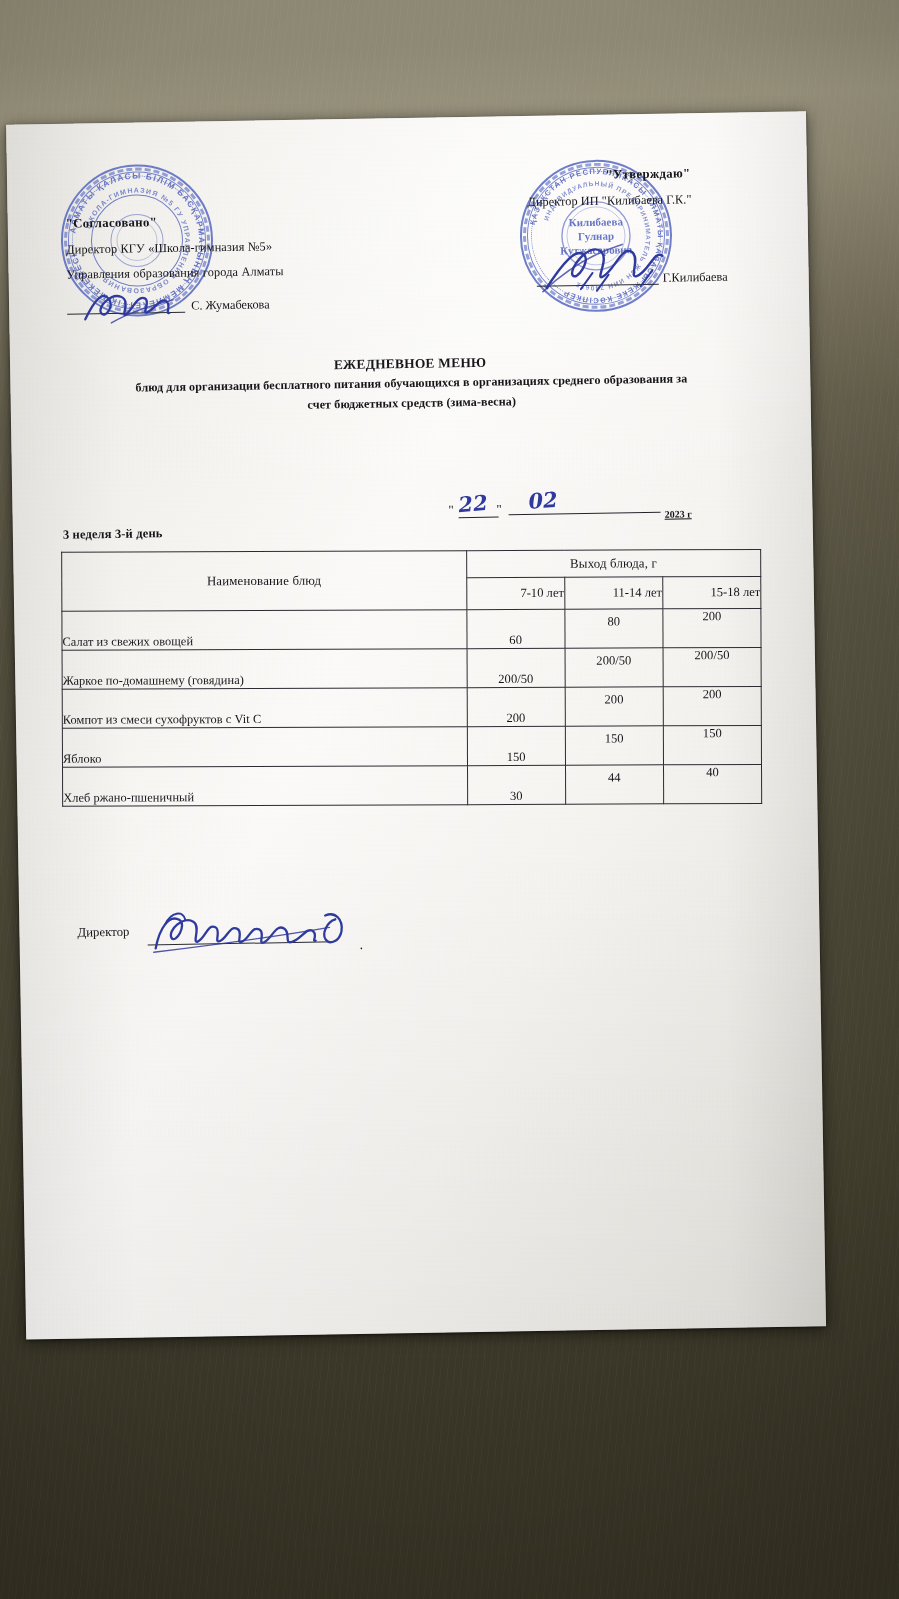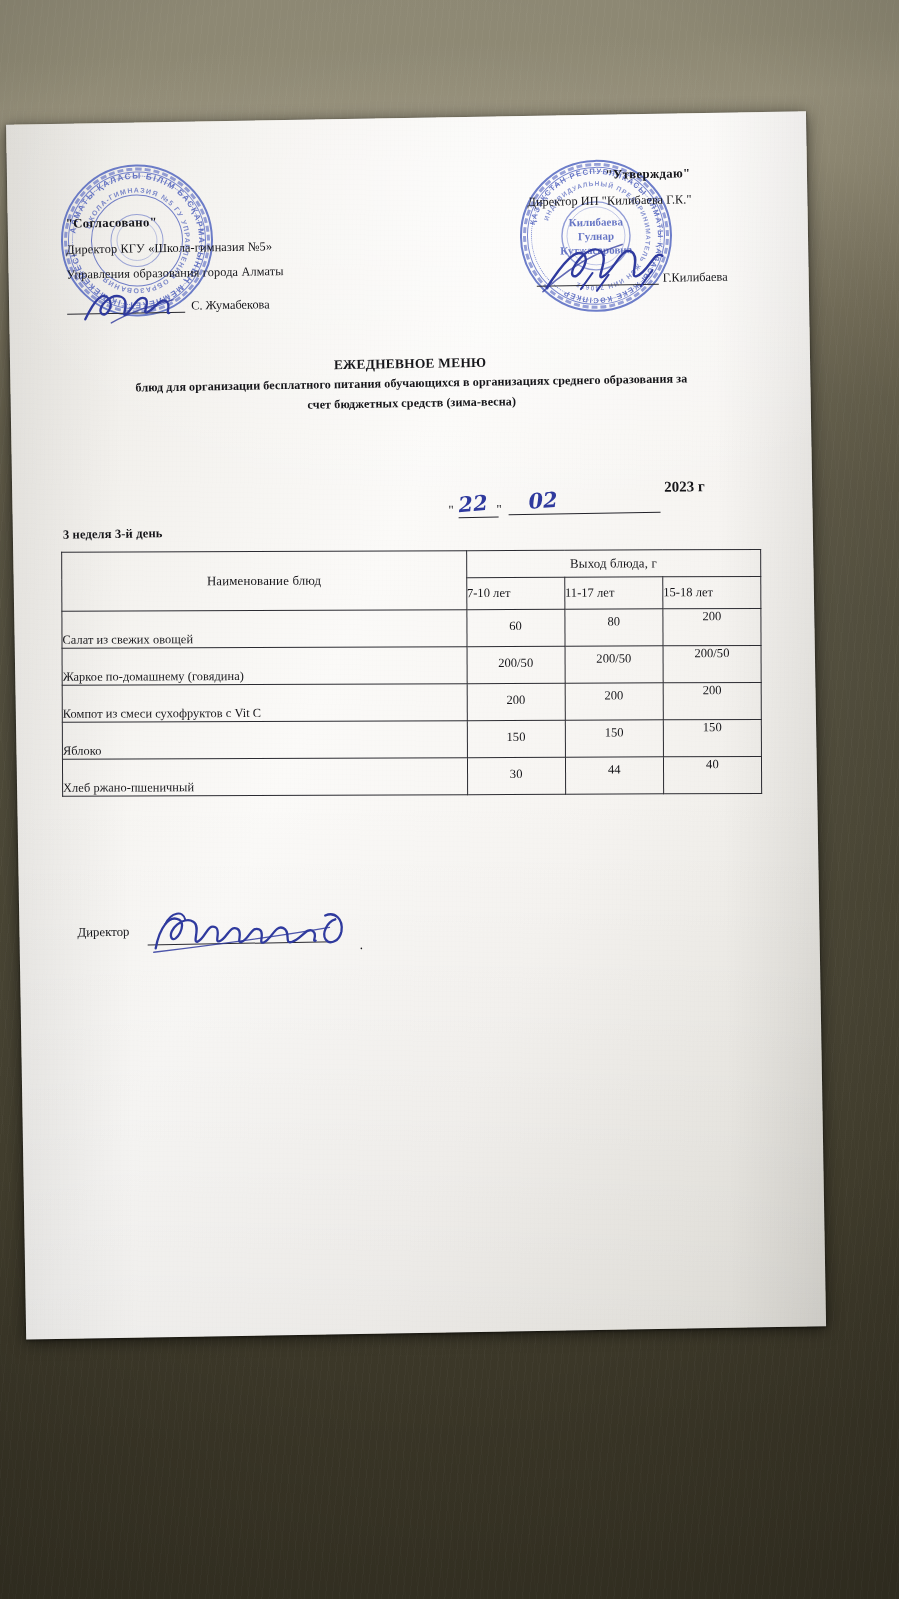--- a/index.html
+++ b/index.html
@@ -198,21 +198,21 @@
     text-align: center;
     font-weight: bold;
     font-size: 12.2px;
     line-height: 1.62;
     letter-spacing: .05px;
   }
   .dq1 { position: absolute; left: 436px; top: 385px; font-size: 13px; }
   .dq2 { position: absolute; left: 484px; top: 385px; font-size: 13px; }
   .dblank1 { position: absolute; left: 446px; top: 400px; width: 40px; border-bottom: 1.3px solid #23232a; }
   .dblank2 { position: absolute; left: 496px; top: 398px; width: 152px; border-bottom: 1.3px solid #23232a; }
-  .dyear { position: absolute; left: 652px; top: 365px; font-size: 15px; font-weight: bold; }
+  .dyear { position: absolute; left: 652px; top: 395px; font-size: 10px; font-weight: bold; text-decoration: underline; }
 
   .weekday {
     position: absolute;
     left: 50px;
     top: 404px;
     font-size: 12.6px;
     font-weight: bold;
     letter-spacing: .1px;
   }
 
@@ -249,42 +249,42 @@
     letter-spacing: .15px;
   }
   th.h-out {
     text-align: center;
     font-weight: bold;
     font-size: 12.9px;
     height: 26px;
     letter-spacing: .15px;
   }
   th.h-age {
-    text-align: left;
+    text-align: right;
     font-weight: bold;
     font-size: 12.6px;
     height: 30px;
     margin-left: 36px;
   }
   
   td.dish {
     height: 36px;
     font-size: 12.4px;
     padding-left: 4px;
     vertical-align: bottom;
     padding-bottom: 2px;
     letter-spacing: .05px;
   }
   td.val {
     text-align: center;
     font-size: 12.6px;
     vertical-align: middle;
   }
   
-  td.val.v1 { padding-top: 9px;  vertical-align: top; }
+  td.val.v1 { padding-top: 23px;  vertical-align: top; }
   td.val.v2 { padding-top: 5px;  vertical-align: top; }
   td.val.v3 { padding-top: 0px;  vertical-align: top; }
 
   
   .nurse {
     position: absolute;
     left: 58px;
     top: 802px;
     font-size: 12.8px;
   }
@@ -417,21 +417,21 @@
               <col class="c-age">
               <col class="c-age">
           </colgroup>
           <thead>
             <tr>
               <th class="h-name" rowspan="2">Наименование блюд</th>
               <th class="h-out" colspan="3">Выход блюда, г</th>
             </tr>
             <tr>
               <th class="h-age">7-10 лет</th>
-              <th class="h-age">11-17 лет</th>
+              <th class="h-age">11-14 лет</th>
               <th class="h-age">15-18 лет</th>
             </tr>
           </thead>
           <tbody>
             <tr>
               <td class="dish">Салат из свежих овощей</td>
               <td class="val v1">60</td>
               <td class="val v2">80</td>
               <td class="val v3">200</td>
             </tr>

